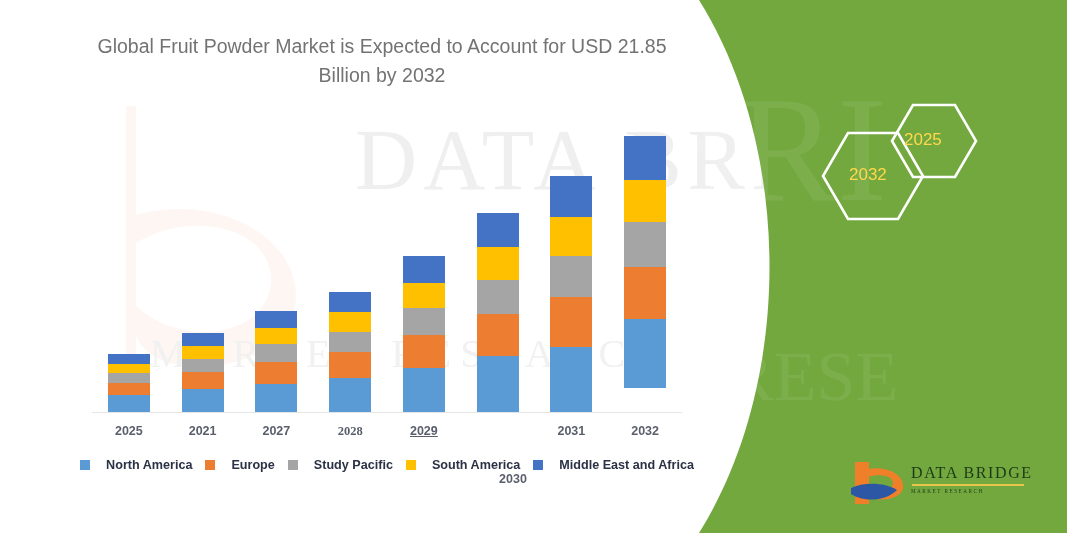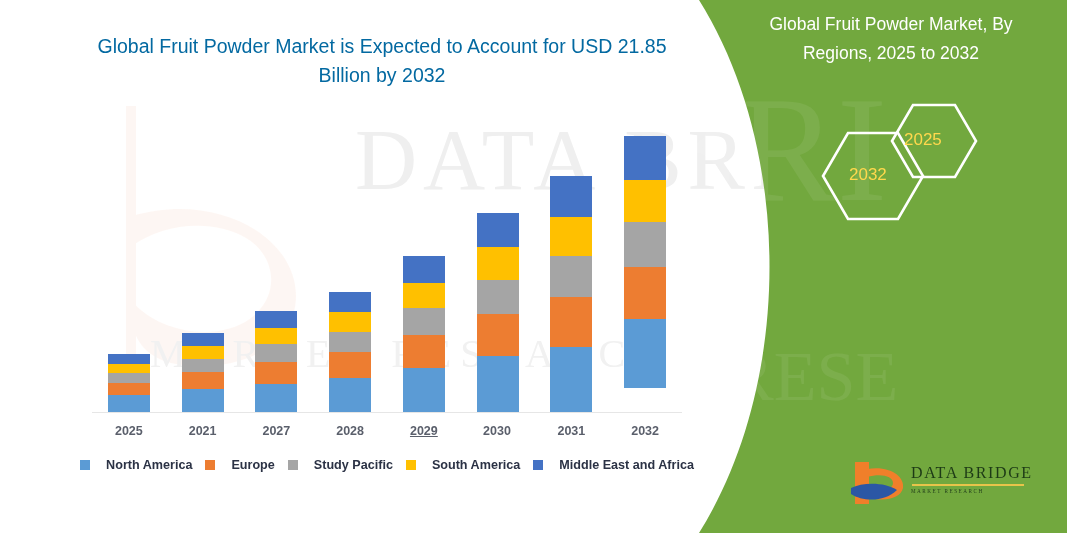--- a/index.html
+++ b/index.html
@@ -10,21 +10,21 @@
   
   .wm-layer{position:absolute;inset:0;pointer-events:none;}
   .wm-big{position:absolute;left:355px;top:110px;font-size:86px;letter-spacing:6px;
           color:#efefef;font-family:"Liberation Serif",serif;white-space:nowrap;}
   .wm-small{position:absolute;left:150px;top:330px;font-size:40px;letter-spacing:9px;
             color:#f1f1f1;font-family:"Liberation Serif",serif;white-space:nowrap;}
   .wm-b{position:absolute;left:96px;top:96px;width:250px;height:290px;opacity:.55;}
 
   
   .chart-title{position:absolute;left:92px;top:32px;width:580px;text-align:center;
-     font-size:19.5px;line-height:29px;color:#0369a1;font-family:"Liberation Sans",sans-serif;}
+     font-size:19.5px;line-height:29px;color:#737373;font-family:"Liberation Sans",sans-serif;}
 
   .plot{position:absolute;left:92px;top:110px;width:590px;height:303px;}
   .baseline{position:absolute;left:0;bottom:0;width:590px;height:1px;background:#e6e6e6;}
   .bar{position:absolute;bottom:1px;width:42px;display:flex;flex-direction:column;}
   .seg{width:100%;}
 
   .xaxis{position:absolute;left:92px;top:420px;width:590px;height:24px;}
   .xtick{position:absolute;width:74px;text-align:center;font-size:12.5px;font-weight:bold;
          color:#5a5f6b;top:4px;}
 
@@ -128,23 +128,23 @@
         <div class="seg" style="background: rgb(165, 165, 165); height: 44.8421px;"></div>
         <div class="seg" style="background: rgb(237, 125, 49); height: 52.4211px;"></div>
         <div class="seg" style="background: rgb(91, 155, 213); height: 68.8421px;"></div>
       </div>
     </div>
 
   <div class="xaxis" id="xaxis">
       <div class="xtick" style="left: -0.125px;">2025</div>
       <div class="xtick" style="left: 73.625px;">2021</div>
       <div class="xtick" style="left: 147.375px;">2027</div>
-      <div class="xtick" style="left: 221.125px;">2028</div>
+      <div class="xtick" style="left: 221.125px; font-family: Liberation Serif, serif;">2028</div>
       <div class="xtick" style="left: 294.875px; text-decoration: underline;">2029</div>
-      <div class="xtick" style="left: 368px;">2030</div>
+      <div class="xtick" style="left: 384px; margin-top: 48px;">2030</div>
       <div class="xtick" style="left: 442.375px;">2031</div>
       <div class="xtick" style="left: 516.125px;">2032</div>
     </div>
 
   <div class="legend" id="legend">
       <div class="lg-item">
         <span class="lg-swatch" style="background: rgb(91, 155, 213);"></span>
         <span class="lg-label">North America</span>
       </div>
       <div class="lg-item">
@@ -170,21 +170,20 @@
 
   <div class="green-panel">
     <svg class="green-svg" viewBox="0 0 400 533" preserveAspectRatio="none">
       <path d="M400 0 L32 0 C126 150, 126 383, 32 533 L400 533 Z" fill="#72A83E"></path>
       <g opacity="0.07" fill="#ffffff">
         <text x="-30" y="200" font-family="Liberation Serif, serif" font-size="150">BRI</text>
         <text x="60" y="400" font-family="Liberation Serif, serif" font-size="70">RESE</text>
       </g>
     </svg>
 
-    <div class="gp-title">Global Fruit Powder Market, By Regions, 2025 to 2032</div>
 
     <div class="hexwrap">
       <svg viewBox="0 0 220 130" width="220" height="130">
         <polygon points="118,10 160,10 181,46 160,82 118,82 97,46" fill="none" stroke="#ffffff" stroke-width="2.6"></polygon>
         <polygon points="53,38 103,38 128,81 103,124 53,124 28,81" fill="none" stroke="#ffffff" stroke-width="2.6"></polygon>
       </svg>
       <div class="hex-label" style="left:109px;top:35px;">2025</div>
       <div class="hex-label" style="left:54px;top:70px;">2032</div>
     </div>
 

